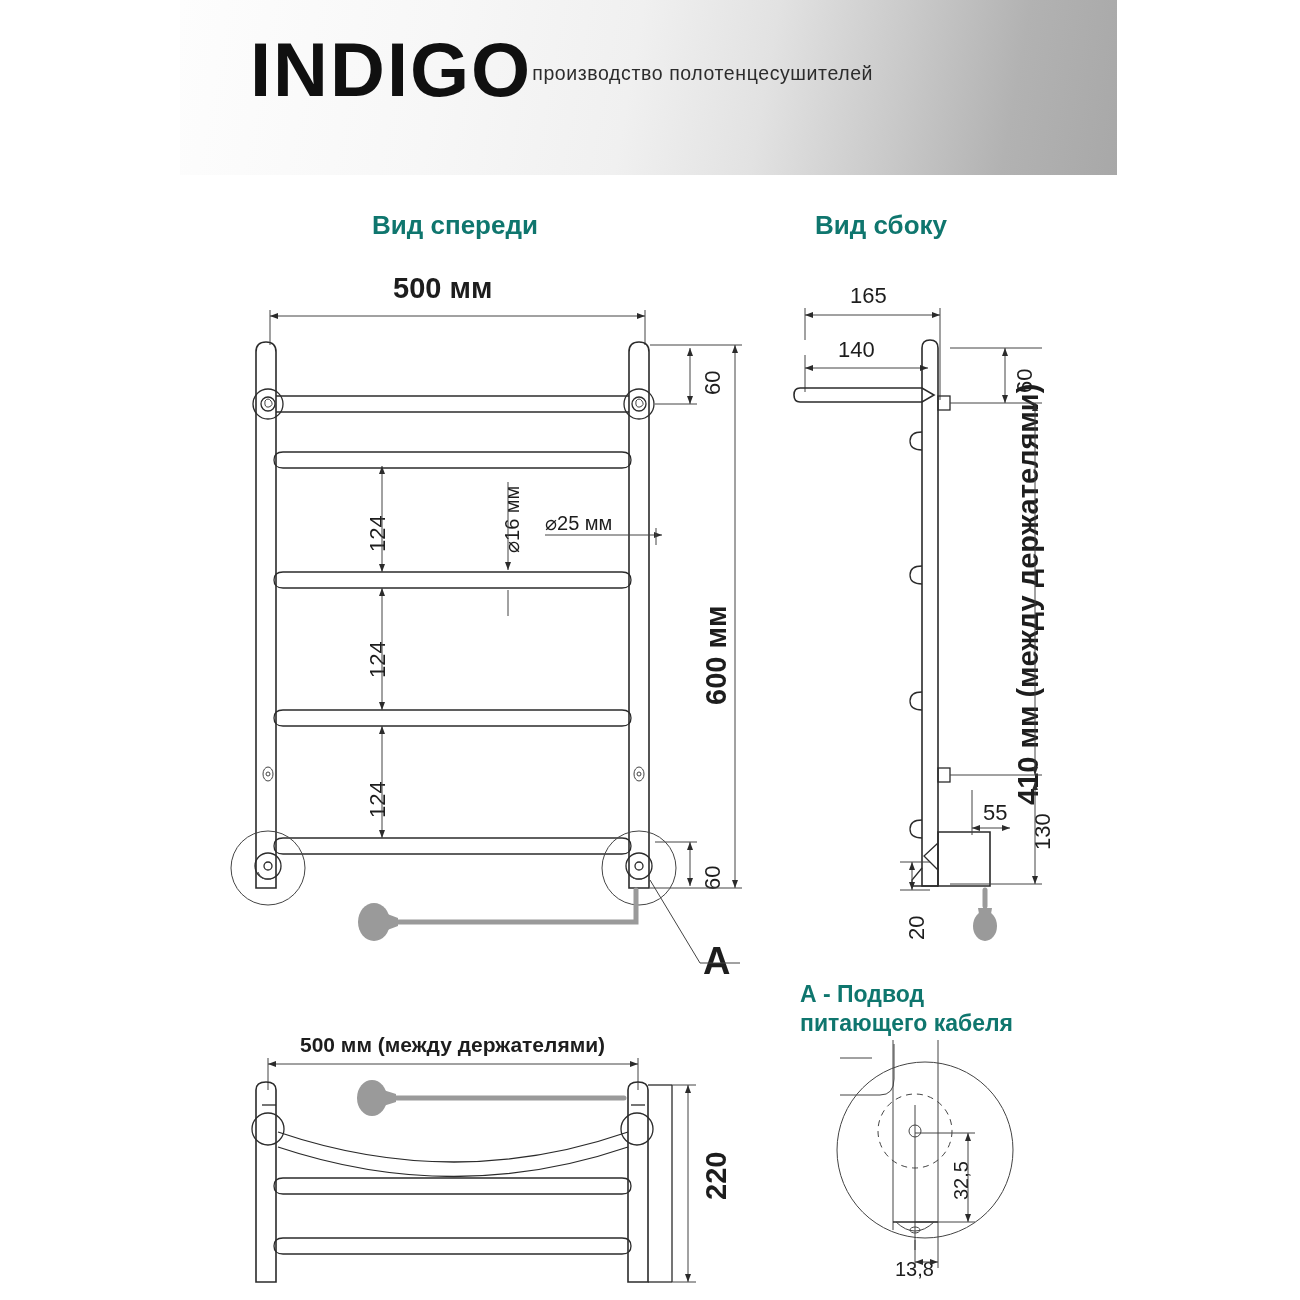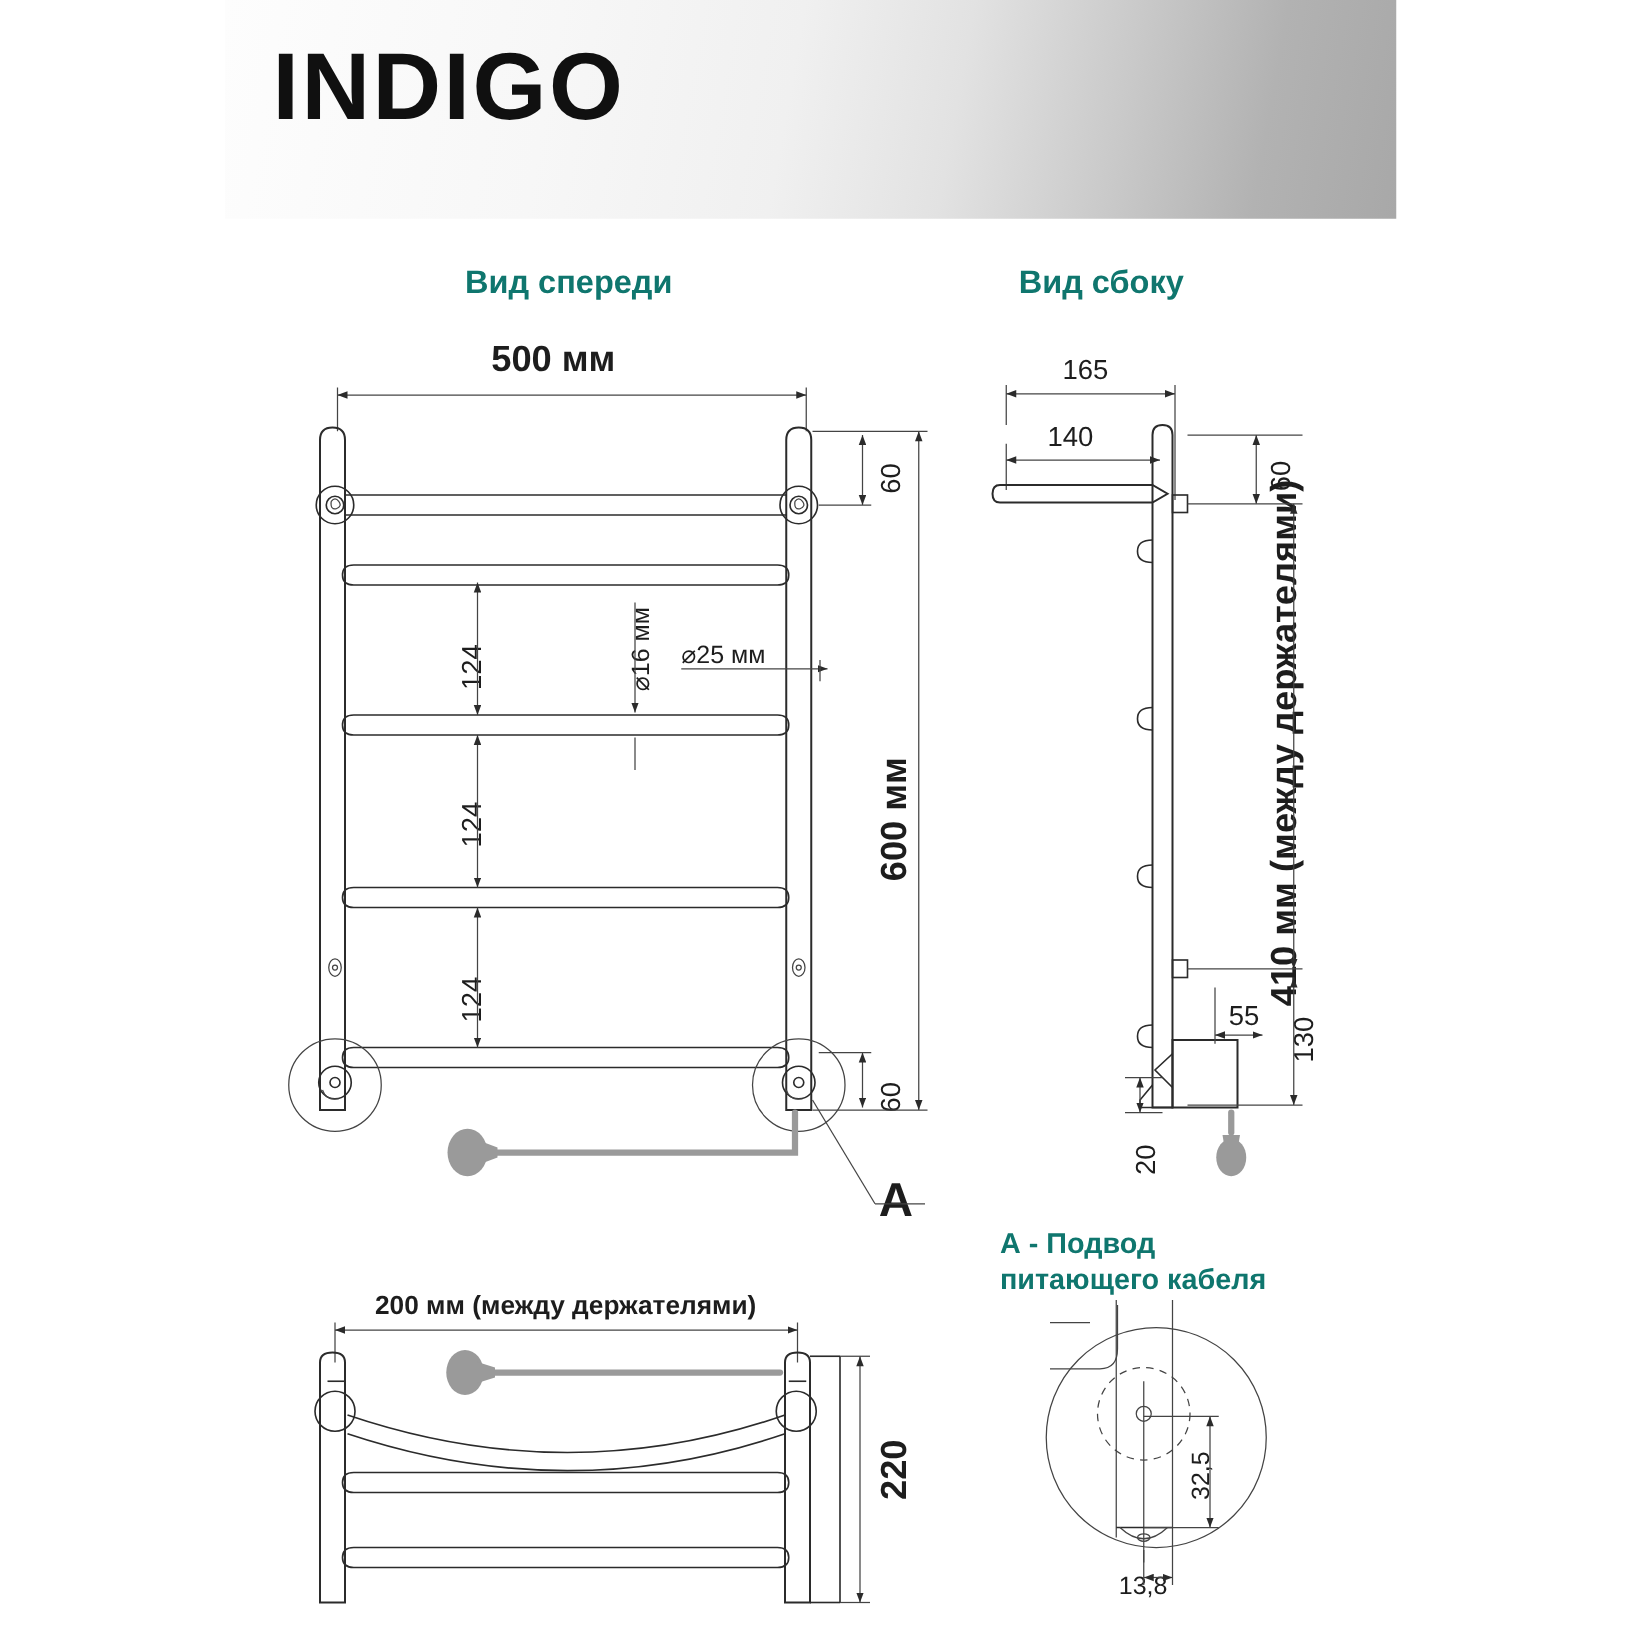--- a/index.html
+++ b/index.html
@@ -4,21 +4,21 @@
 <style>
   html,body{margin:0;padding:0;background:#ffffff;}
   body{width:1300px;height:1300px;position:relative;overflow:hidden;
        font-family:"Liberation Sans", sans-serif;color:#1a1a1a;}
 
   
   #header-banner{position:absolute;left:180px;top:0;width:937px;height:175px;
     background:linear-gradient(100deg,#fdfdfd 0%,#f7f7f7 28%,#f0f0f0 48%,#e2e2e2 62%,#c9c9c9 76%,#b2b2b2 88%,#a8a8a8 100%);}
   #logo-row{position:absolute;left:210px;top:34px;display:flex;align-items:center;}
   #logo-emblem{width:92px;height:96px;position:relative;flex:0 0 auto;}
-  #logo-text-block{margin-left:8px;display:flex;align-items:center;}
+  #logo-text-block{margin-left:40px;display:flex;align-items:center;}
   #brand-name{font-size:76px;font-weight:600;letter-spacing:2px;line-height:0.95;color:#101010;}
   #brand-tagline{font-size:19.5px;letter-spacing:.6px;color:#2c2c2c;margin-top:6px;white-space:nowrap;}
 
   
   .view-title{position:absolute;font-size:26px;font-weight:bold;color:#0f766e;white-space:nowrap;}
   #title-front{left:372px;top:210px;}
   #title-side{left:815px;top:210px;}
   #title-detail{left:800px;top:980px;font-size:23px;width:240px;line-height:1.25;}
 
   
@@ -32,20 +32,21 @@
   #drawing{position:absolute;left:0;top:0;width:1300px;height:1300px;}
 </style>
 </head>
 <body>
 
 <div id="header-banner"></div>
 
 <div id="logo-row">
   <div id="logo-text-block">
     <div id="brand-name">INDIGO</div>
+    <div id="brand-tagline">производство полотенцесушителей</div>
   </div>
 </div>
 
 <div class="view-title" id="title-front">Вид спереди</div>
 <div class="view-title" id="title-side">Вид сбоку</div>
 <div class="view-title" id="title-detail">
   <div>А - Подвод</div>
   <div>питающего кабеля</div>
 </div>
 
@@ -61,21 +62,21 @@
 <div class="dim" style="left:703px;top:940px;font-size:38px;font-weight:bold;">A</div>
 
 <div class="dim dim-md" style="left:850px;top:283px;">165</div>
 <div class="dim dim-md" style="left:838px;top:337px;">140</div>
 <div class="dim dim-md rot90" style="left:1012px;top:393px;">60</div>
 <div class="dim big-bold rot90" style="left:1012px;top:805px;">410 мм (между держателями)</div>
 <div class="dim dim-md" style="left:983px;top:800px;">55</div>
 <div class="dim dim-md rot90" style="left:1030px;top:850px;">130</div>
 <div class="dim dim-md rot90" style="left:904px;top:940px;">20</div>
 
-<div class="dim" style="left:300px;top:1033px;font-size:21px;font-weight:bold;">200 мм (между держателями)</div>
+<div class="dim" style="left:300px;top:1033px;font-size:21px;font-weight:bold;">500 мм (между держателями)</div>
 <div class="dim big-bold rot90" style="left:700px;top:1200px;">220</div>
 
 <div class="dim dim-sm rot90" style="left:950px;top:1200px;">32,5</div>
 <div class="dim dim-sm" style="left:895px;top:1258px;">13,8</div>
 
 <svg id="drawing" viewBox="0 0 1300 1300">
   <defs>
     <style>
       .ln{stroke:#2b2b2b;stroke-width:1.6;fill:none;}
       .ln2{stroke:#2b2b2b;stroke-width:1.3;fill:none;}

